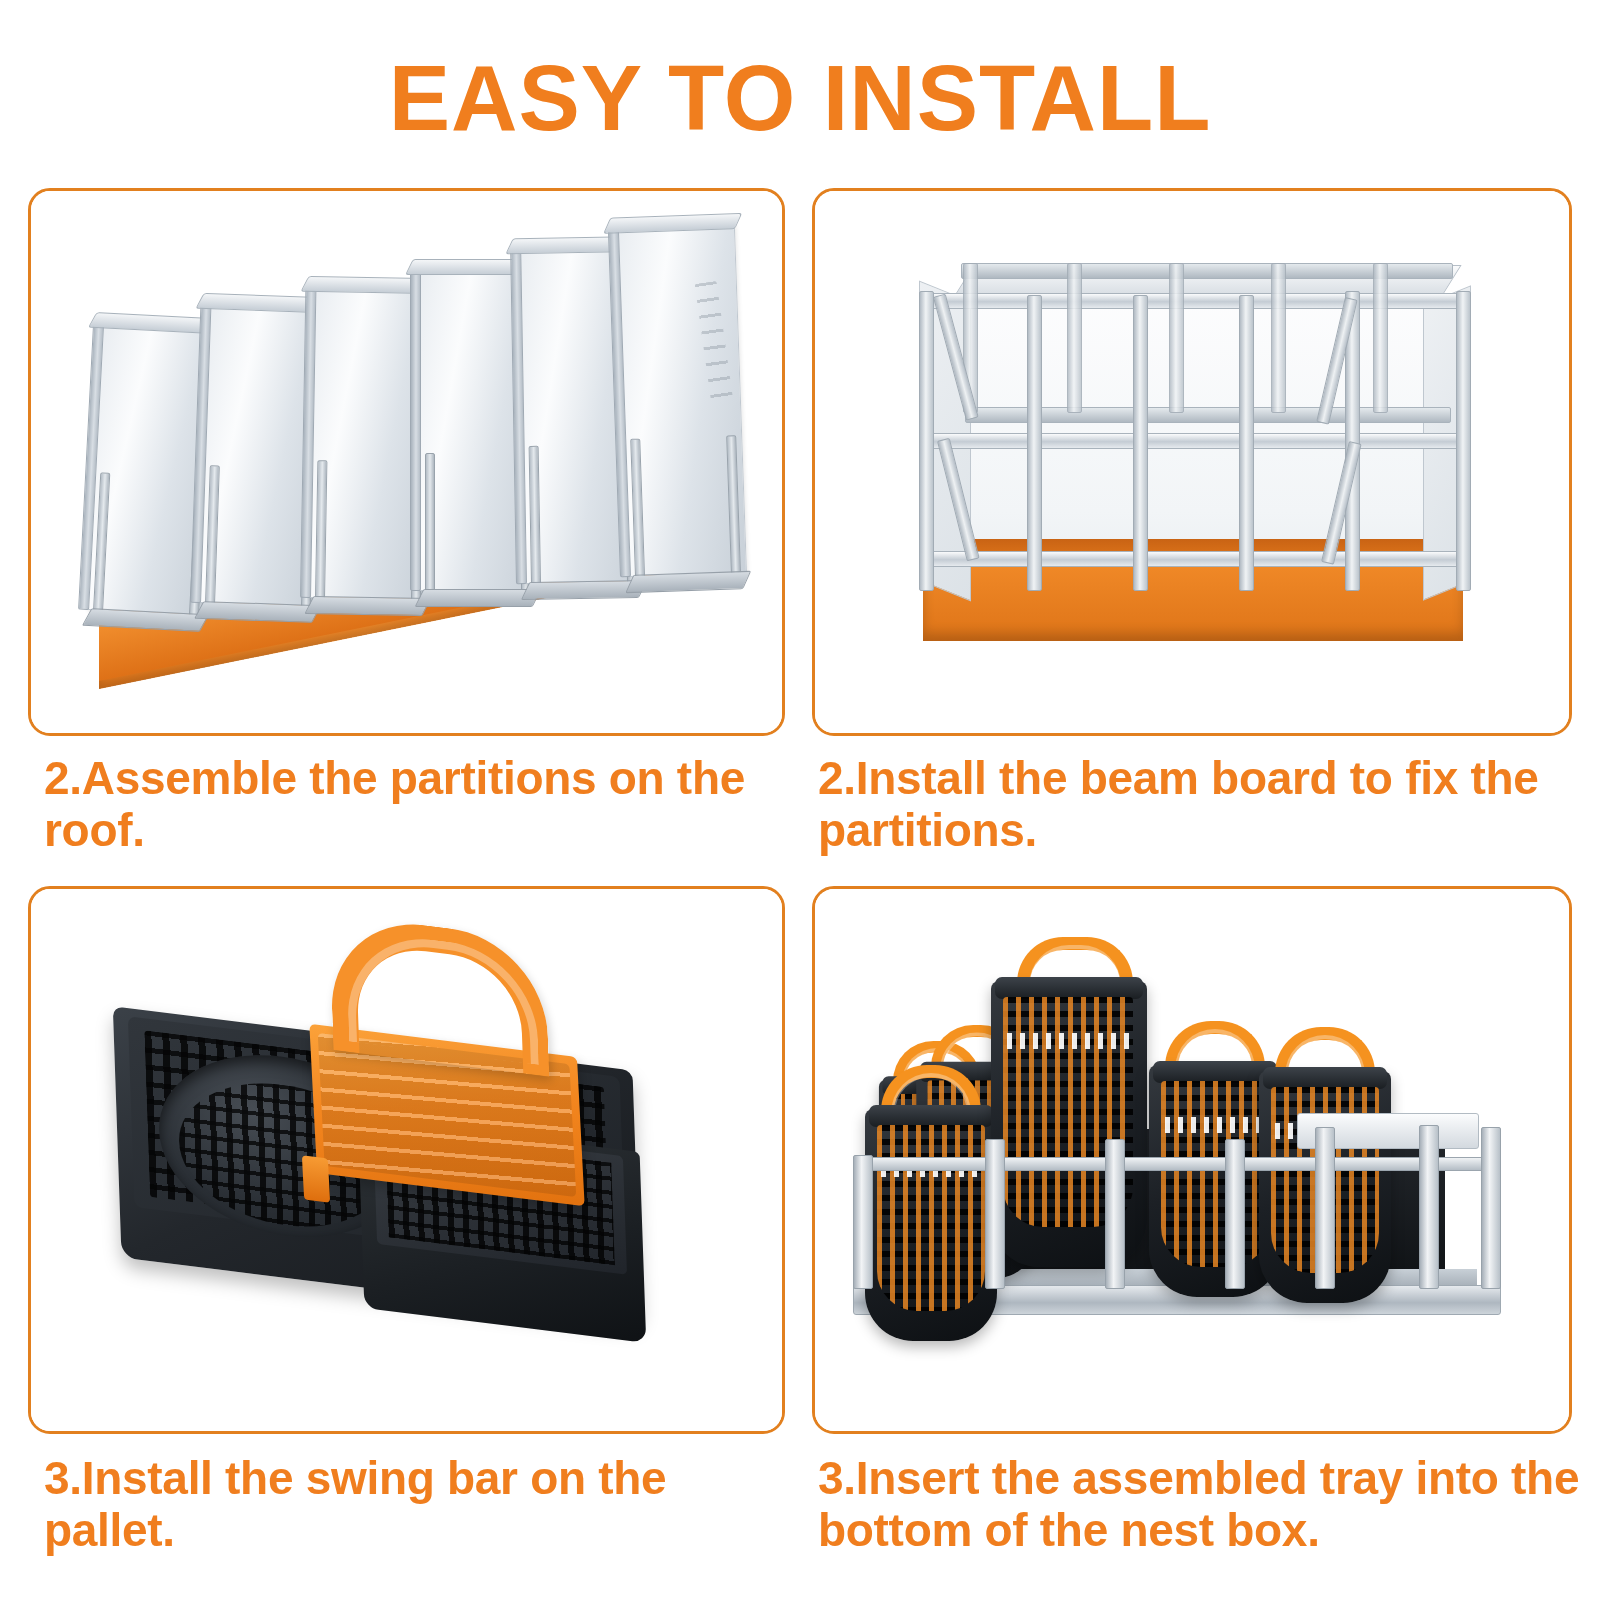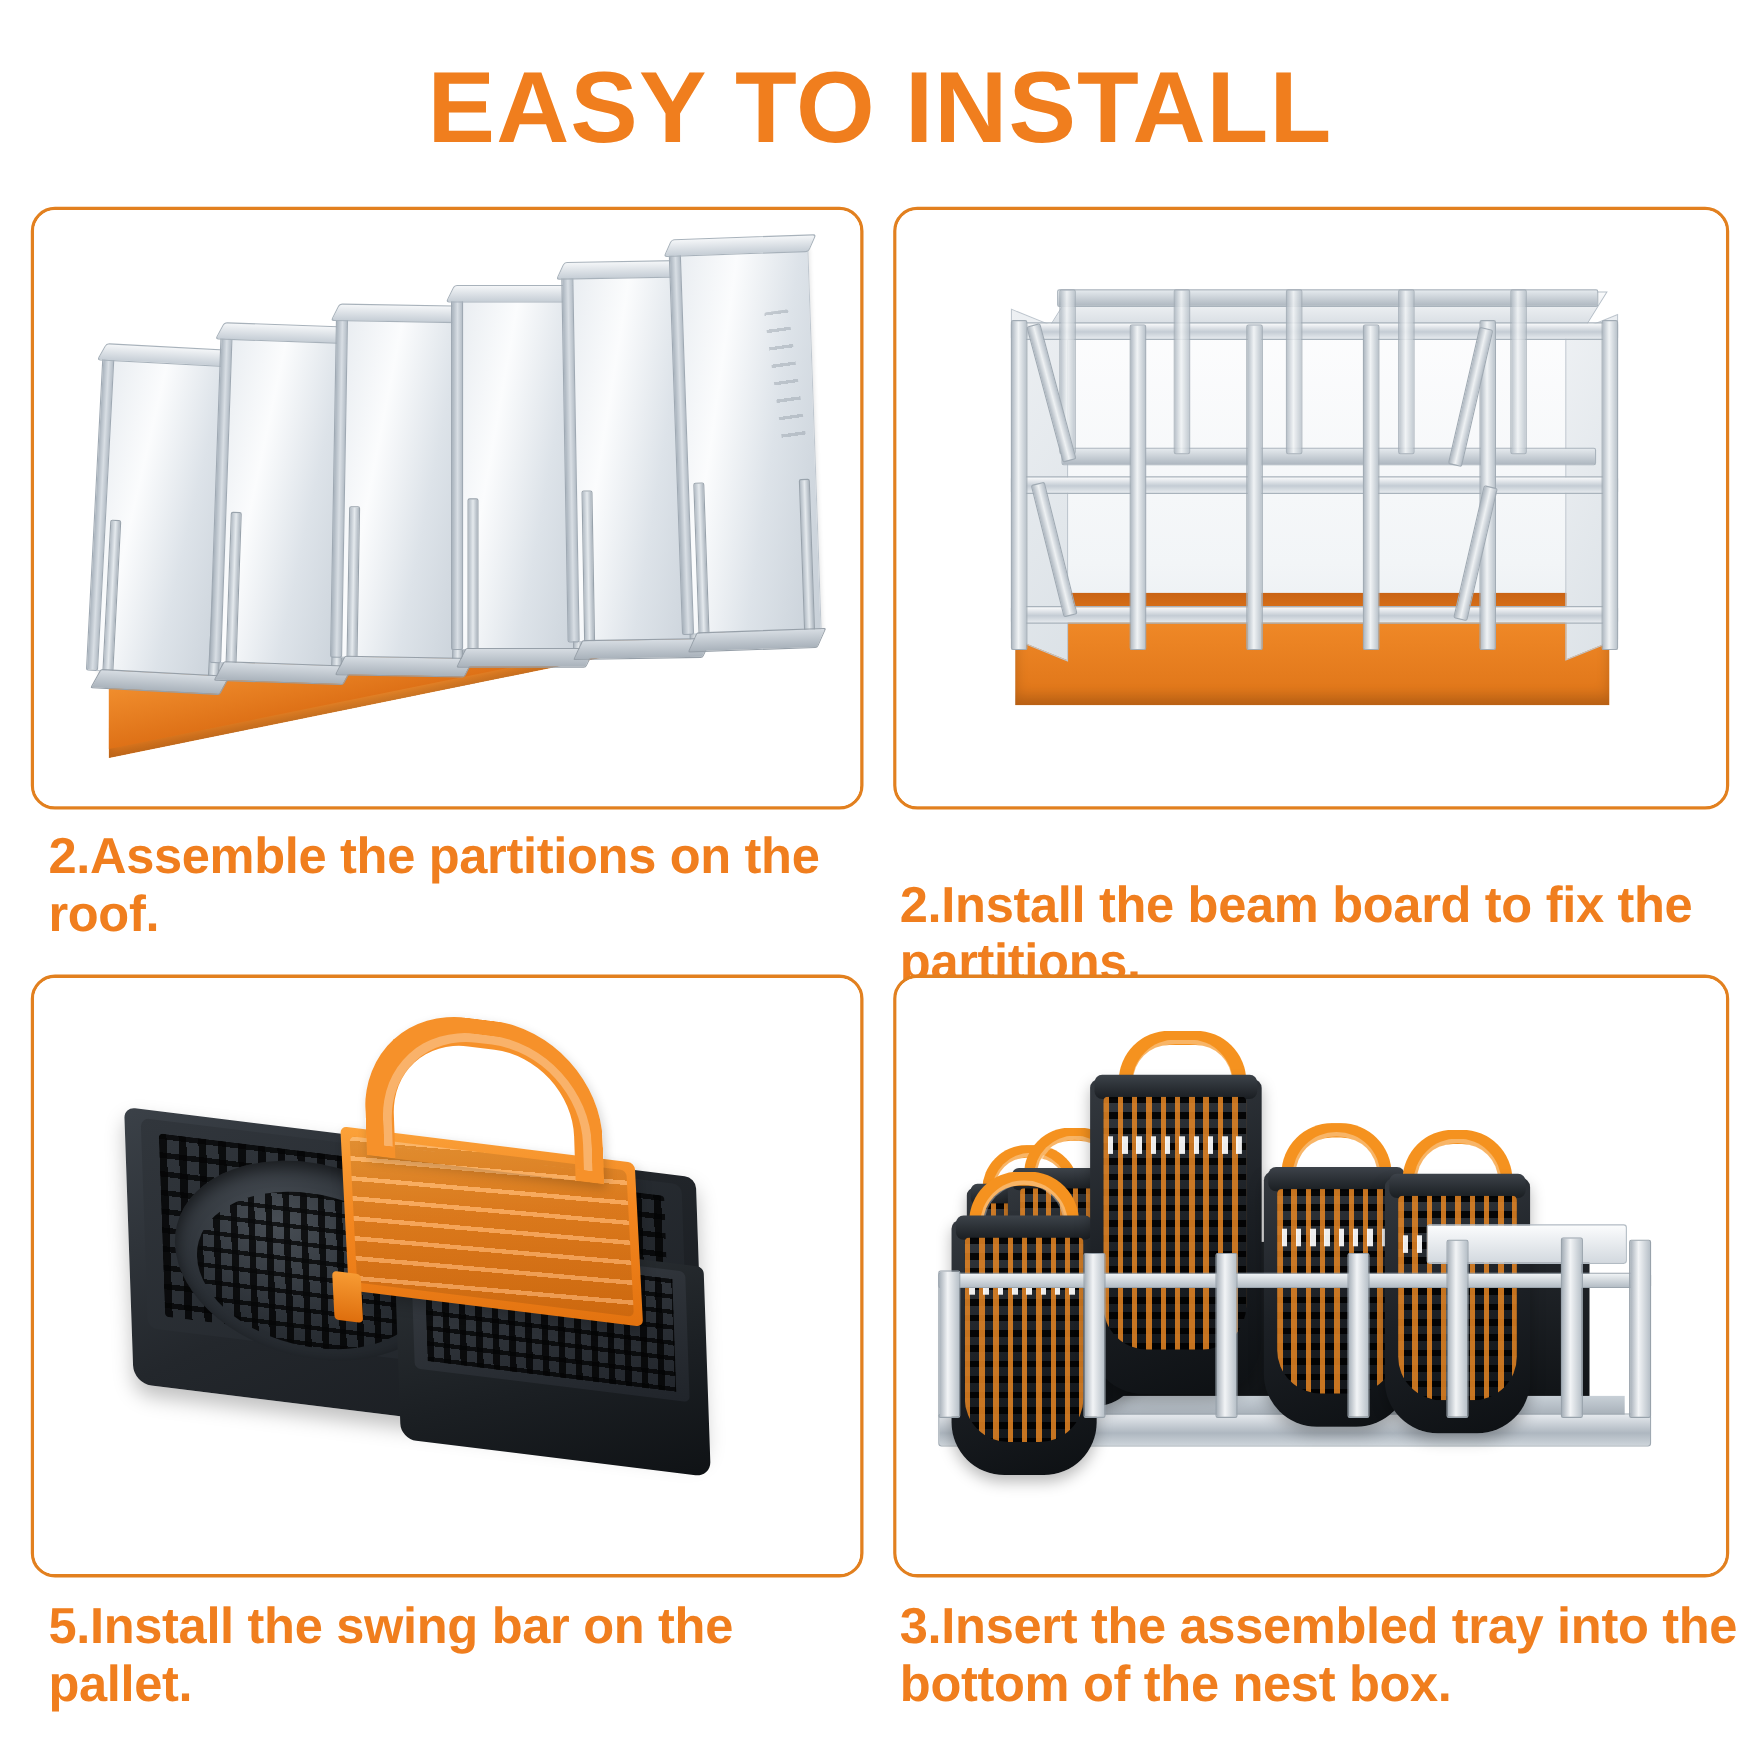--- a/index.html
+++ b/index.html
@@ -52,21 +52,21 @@
     line-height: 52px;
     color: #F07E1E;
     letter-spacing: -0.3px;
   }
 
   
   #step-1 .step-frame { left: 28px;  top: 188px;  width: 757px; height: 548px; }
   #step-1 .step-caption { left: 44px; top: 752px; width: 740px; }
 
   #step-2 .step-frame { left: 812px; top: 188px;  width: 760px; height: 548px; }
-  #step-2 .step-caption { left: 818px; top: 796px; width: 760px; }
+  #step-2 .step-caption { left: 818px; top: 752px; width: 760px; }
 
   #step-3 .step-frame { left: 28px;  top: 886px;  width: 757px; height: 548px; }
   #step-3 .step-caption { left: 44px; top: 1452px; width: 740px; }
 
   #step-4 .step-frame { left: 812px; top: 886px;  width: 760px; height: 548px; }
   #step-4 .step-caption { left: 818px; top: 1452px; width: 768px; }
 
   .photo {
     position: absolute;
     inset: 0;
@@ -607,21 +607,21 @@
         </div>
 
         <div class="p3-bar-panel"></div>
         <div class="p3-bar-ribs"></div>
         <div class="p3-bar-tab"></div>
         <div class="p3-handle"></div>
         <div class="p3-handle-hi"></div>
 
       </div>
     </div>
-    <div class="step-caption">5.Install the swing bar on the pallet.</div>
+    <div class="step-caption">3.Install the swing bar on the pallet.</div>
   </div>
 
   <div class="step" id="step-4">
     <div class="step-frame">
       <div class="photo p4-stage">
 
         <div class="p4-cellback" style="left:70px; top:240px; width:560px; height:150px;"></div>
 
         <div class="p4-floor-deep"></div>
         <div class="p4-floor"></div>

